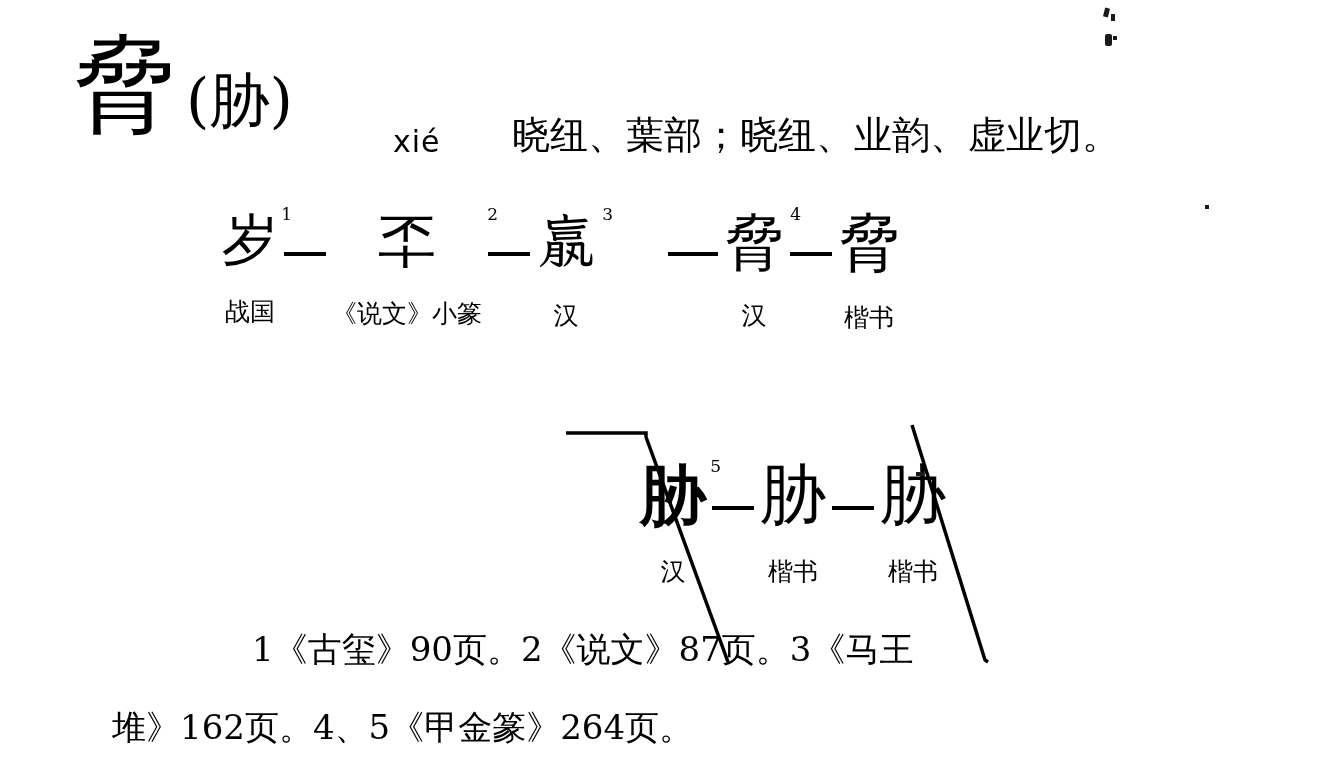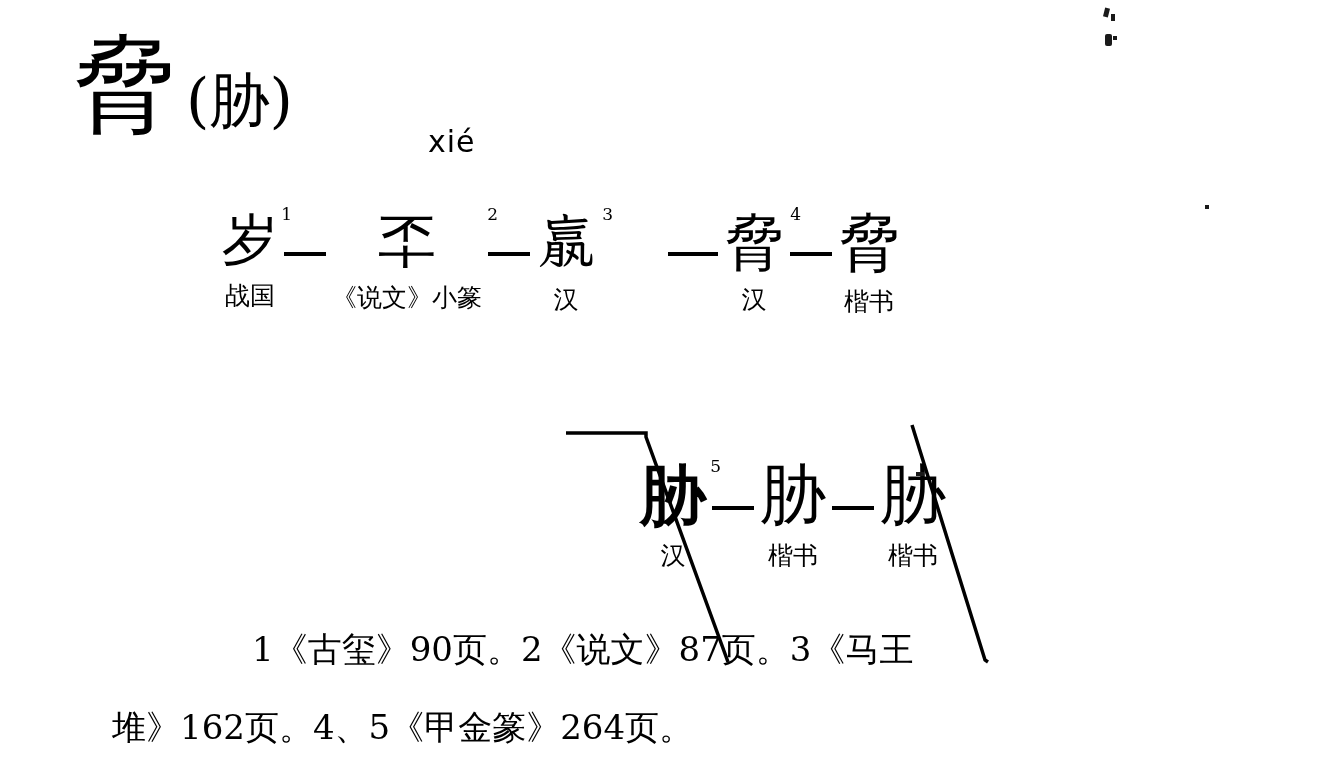--- a/index.html
+++ b/index.html
@@ -42,21 +42,21 @@
   .headword-variant {
     position: absolute;
     left: 186px;
     top: 30px;
     font-size: 60px;
     line-height: 1;
     font-family: "DejaVu Serif", "Liberation Serif", serif;
   }
   .pinyin {
     position: absolute;
-    left: 428px;
+    left: 393px;
     top: 84px;
     font-size: 30px;
     font-family: "DejaVu Sans", "Liberation Sans", sans-serif;
     letter-spacing: 1px;
   }
   .fanqie {
     position: absolute;
     left: 512px;
     top: 76px;
     font-size: 38px;
@@ -115,21 +115,21 @@
     font-size: 66px;
   }
   .sup {
     position: absolute;
     top: -6px;
     font-size: 17px;
     font-family: "DejaVu Serif", "Liberation Serif", serif;
     line-height: 1;
   }
   .label {
-    margin-top: 14px;
+    margin-top: 30px;
     font-size: 25px;
     font-family: "DejaVu Serif", "Liberation Serif", serif;
     line-height: 1.1;
     white-space: nowrap;
   }
   .dash {
     display: inline-block;
     width: 42px;
     height: 4px;
     background: #000;
@@ -182,20 +182,21 @@
 </style>
 </head>
 <body>
 
 <div class="page">
 
   <div class="entry-line">
     <span class="headword">脅</span>
     <span class="headword-variant"><span>(</span><span>胁</span><span>)</span></span>
     <span class="pinyin">xié</span>
+    <span class="fanqie">晓纽、葉部；晓纽、业韵、虚业切。</span>
   </div>
 
   <div class="diagram">
 
     <svg class="connectors" viewBox="0 0 1318 784">
 
       <polyline points="566,243 646,243 646,247 728,472" fill="none" stroke="#000" stroke-width="3.5"></polyline>
 
       <polyline points="912,235 985,470 988,472" fill="none" stroke="#000" stroke-width="3.5"></polyline>
     </svg>

